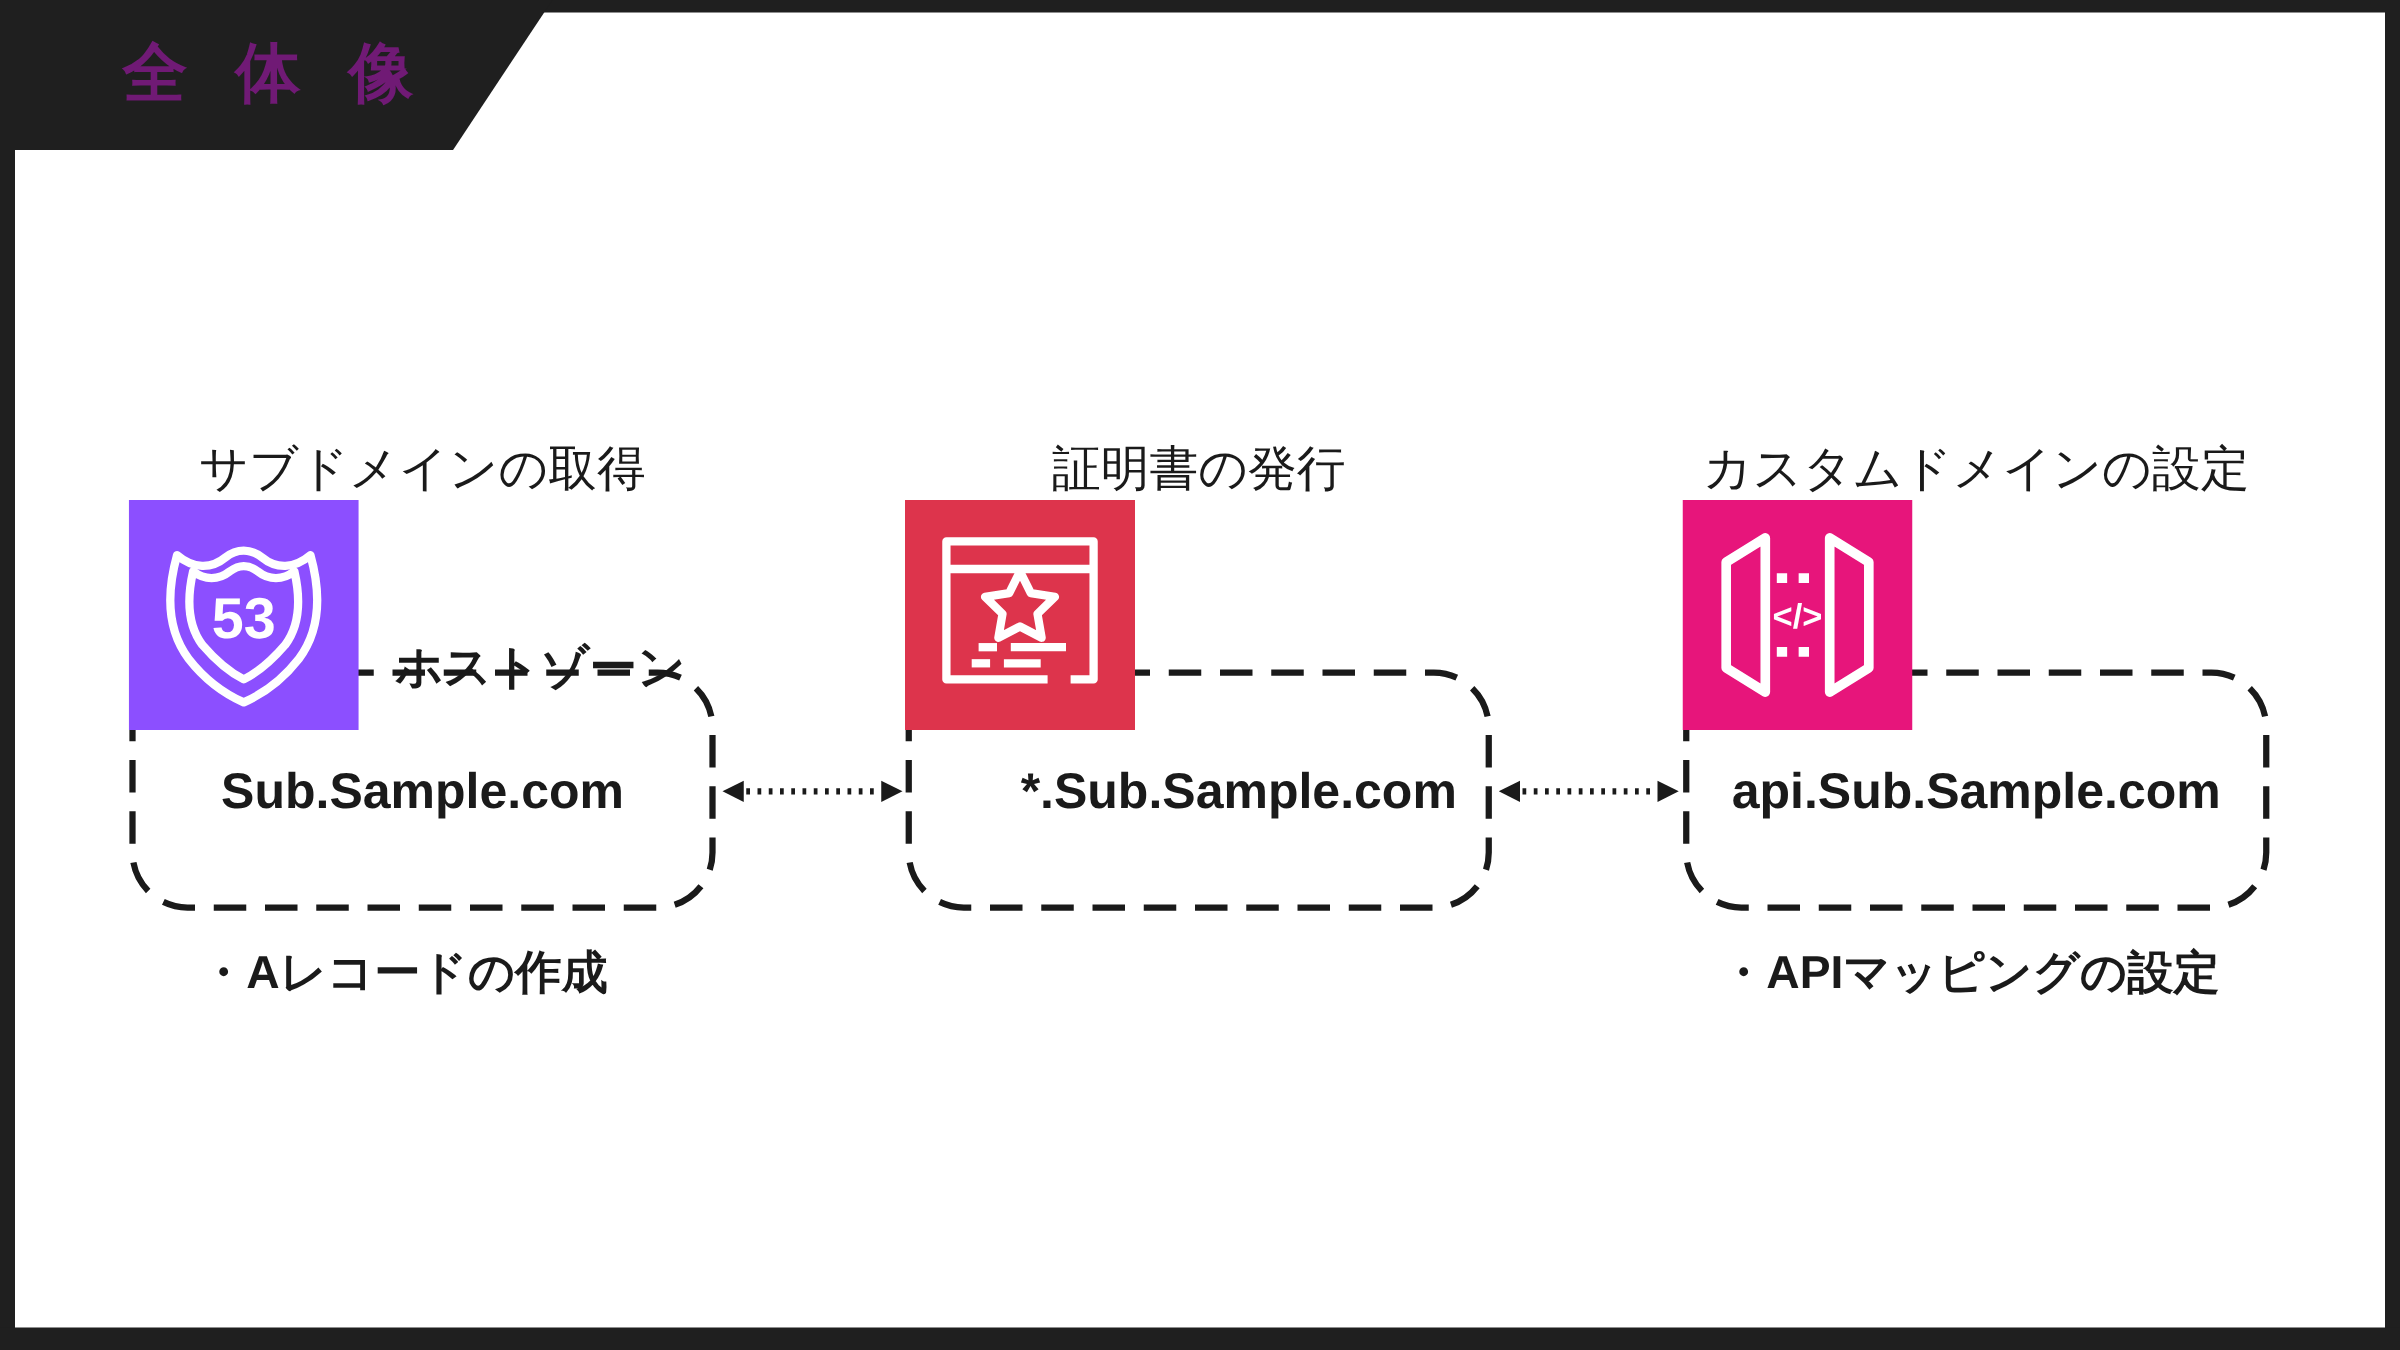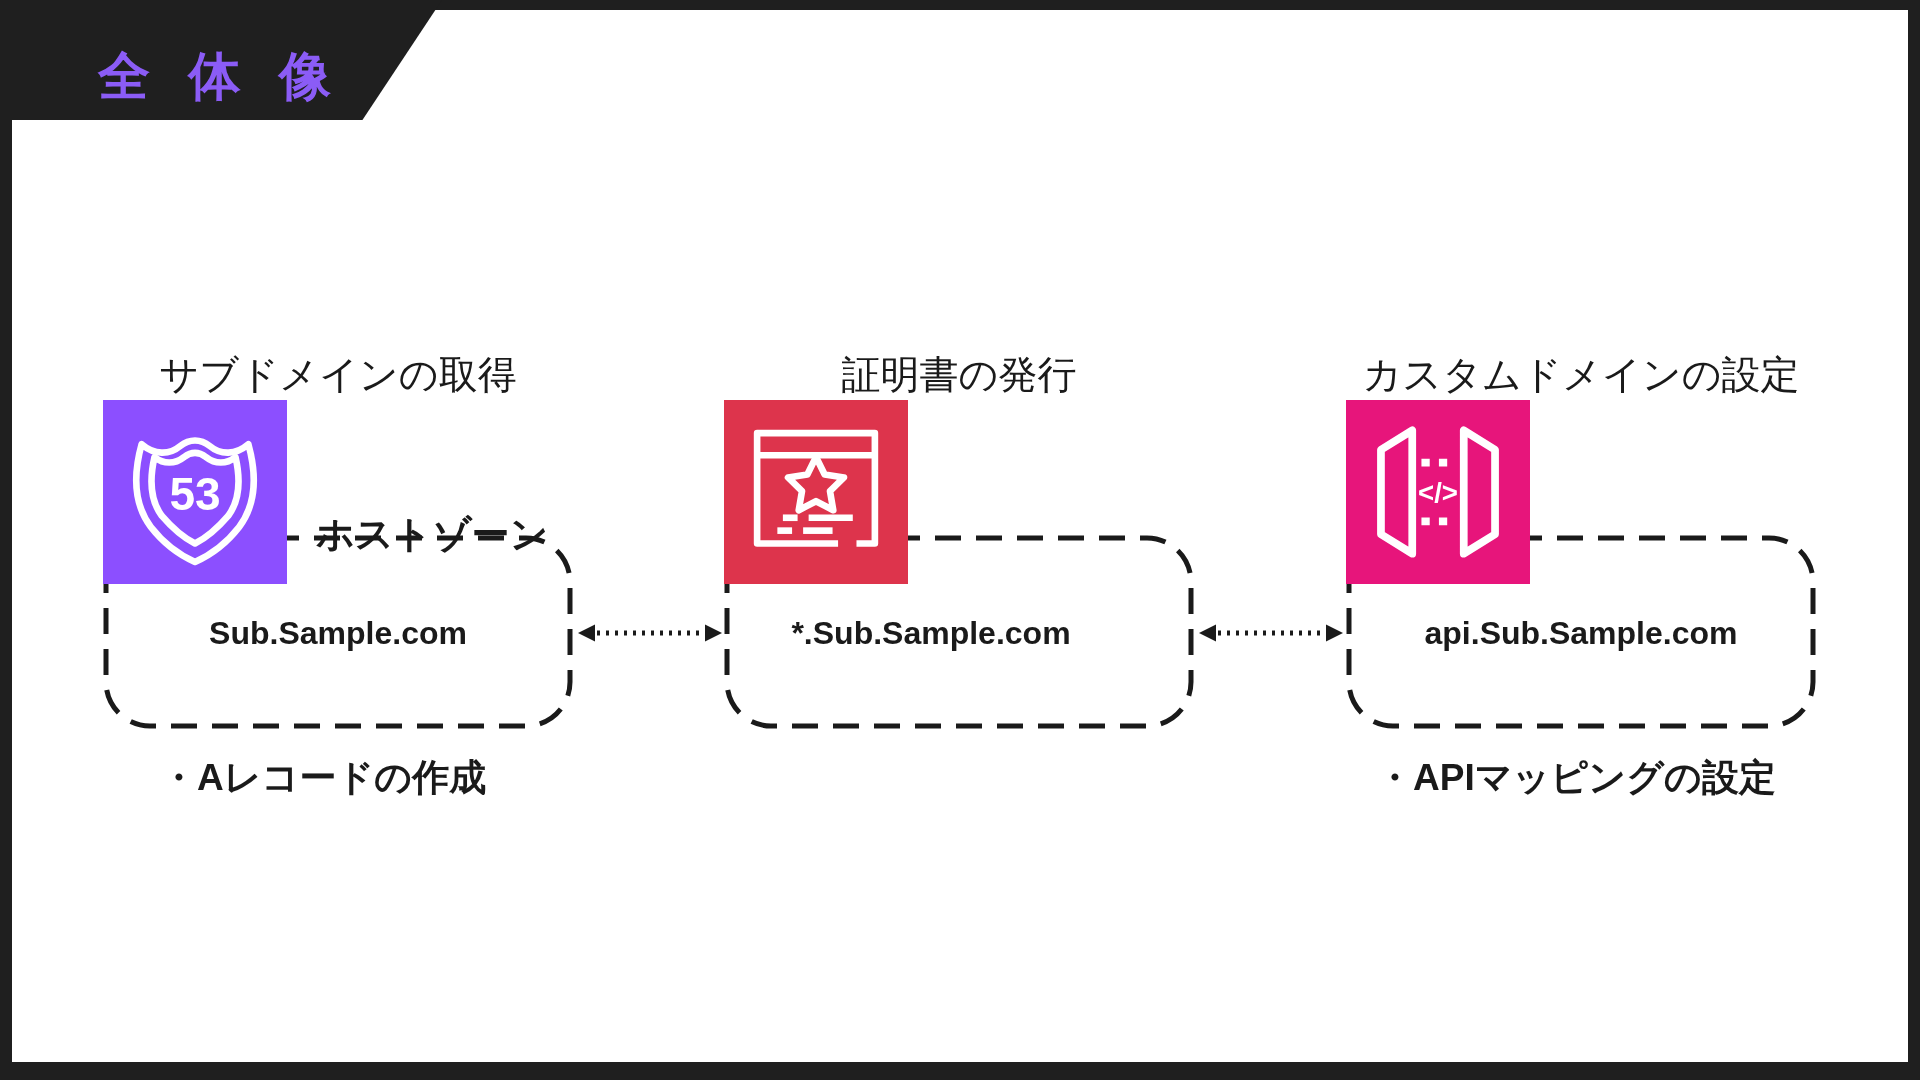--- a/index.html
+++ b/index.html
@@ -6,37 +6,37 @@
   .stage{position:relative;width:1920px;height:1080px;background:#ffffff;overflow:hidden;
          font-family:"Liberation Sans","DejaVu Sans",sans-serif;color:#1a1a1a;}
   
   .frame-top{position:absolute;top:0;left:0;width:100%;height:10px;background:#1f1f1f;}
   .frame-left{position:absolute;top:0;left:0;width:12px;height:100%;background:#1f1f1f;}
   .frame-right{position:absolute;top:0;right:0;width:12px;height:100%;background:#1f1f1f;}
   .frame-bottom{position:absolute;bottom:0;left:0;width:100%;height:18px;background:#1f1f1f;}
   
   .banner{position:absolute;top:0;left:0;width:442px;height:120px;background:#1f1f1f;
           clip-path:polygon(0 0,100% 0,82% 100%,0 100%);}
-  .banner-title{position:absolute;left:98px;top:17px;line-height:118px;font-size:52px;font-weight:bold;
-          color:#8b5cf6;letter-spacing:12px;white-space:nowrap;}
+  .banner-title{position:absolute;left:98px;top:0;line-height:118px;font-size:52px;font-weight:bold;
+          color:#701a75;letter-spacing:12px;white-space:nowrap;}
   
   .heading{position:absolute;top:348px;width:470px;text-align:center;font-size:39px;font-weight:normal;white-space:nowrap;}
   .h1{left:103px;} .h2{left:724px;} .h3{left:1346px;}
   
   .dash-box{position:absolute;top:535px;width:470px;height:194px;}
   .b1{left:103px;} .b2{left:724px;} .b3{left:1346px;}
   
   .svc-icon{position:absolute;top:400px;width:184px;height:184px;}
   .i1{left:103px;} .i2{left:724px;} .i3{left:1346px;}
   
   .side-label{position:absolute;top:492px;font-size:38px;font-weight:bold;white-space:nowrap;line-height:44px;}
   .sl1{left:316px;margin-top:20px;} .sl3{left:1540px;}
   
-  .domain{position:absolute;top:610px;width:470px;text-align:center;font-size:32px;font-weight:bold;line-height:46px;white-space:nowrap;}
-  .d1{left:103px;} .d2{left:696px;} .d3{left:1346px;}
+  .domain{position:absolute;top:610px;width:470px;text-align:center;font-size:40px;font-weight:bold;line-height:46px;white-space:nowrap;}
+  .d1{left:103px;} .d2{left:756px;} .d3{left:1346px;}
   
   .note{position:absolute;top:753px;font-size:37px;font-weight:bold;white-space:nowrap;}
   .n1{left:160px;} .n3{left:1376px;}
   
   .arrow{position:absolute;top:618px;width:148px;height:30px;}
   .a1{left:576px;} .a2{left:1197px;}
   svg text{font-family:"Liberation Sans","DejaVu Sans",sans-serif;}
 </style>
 </head>
 <body>

